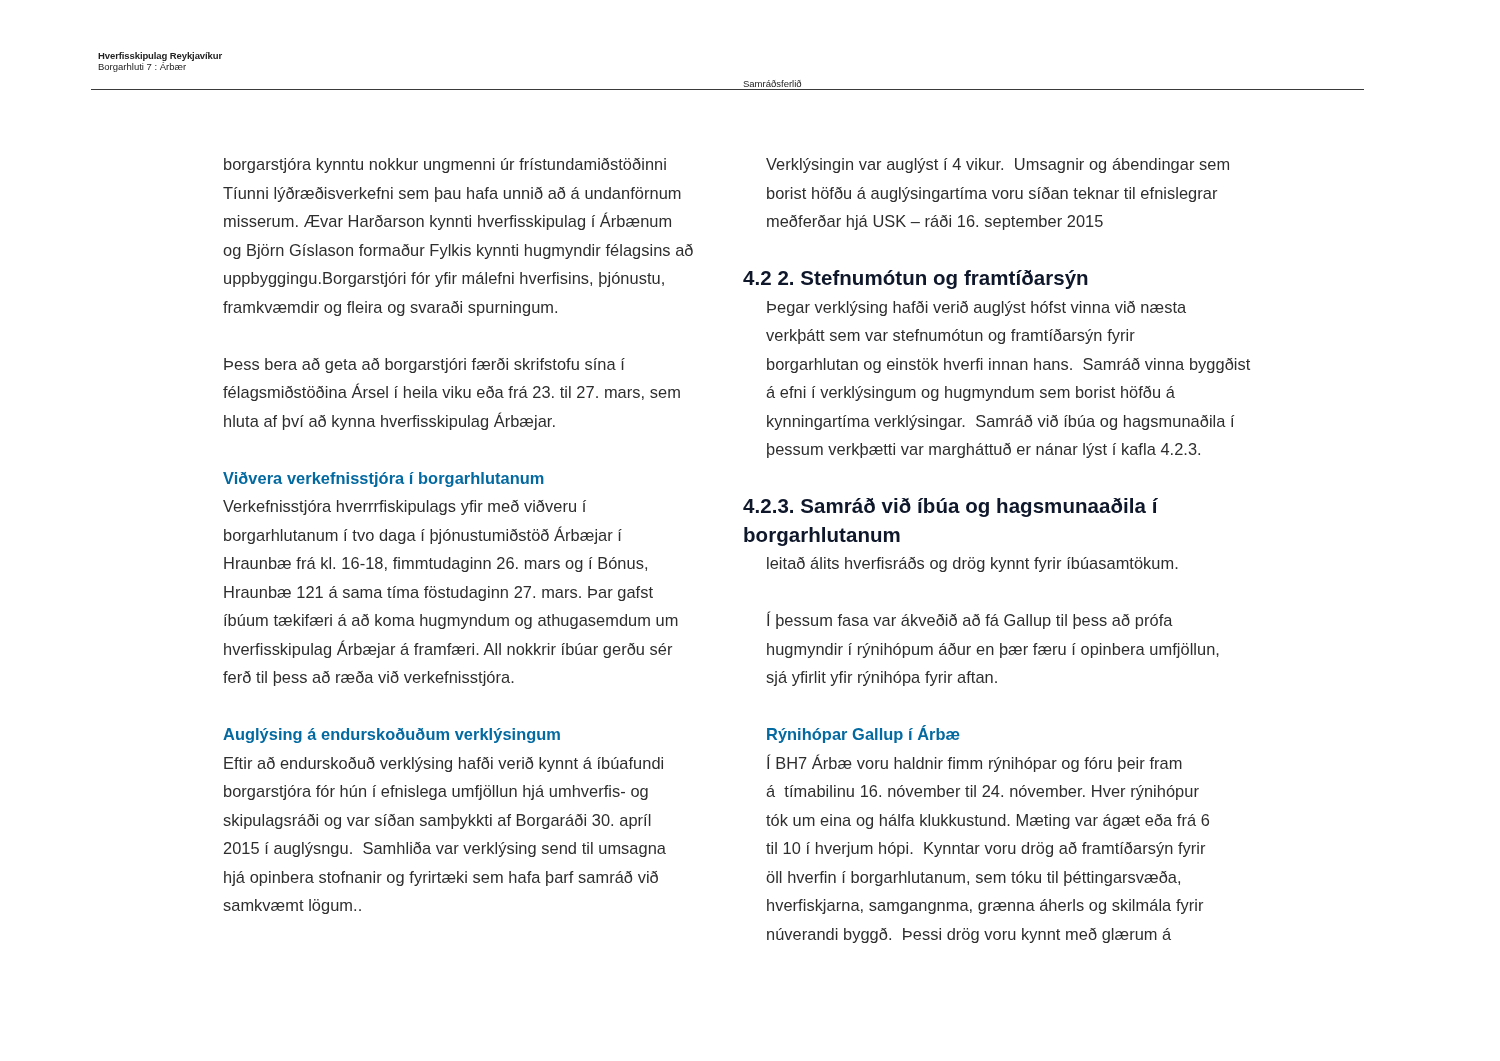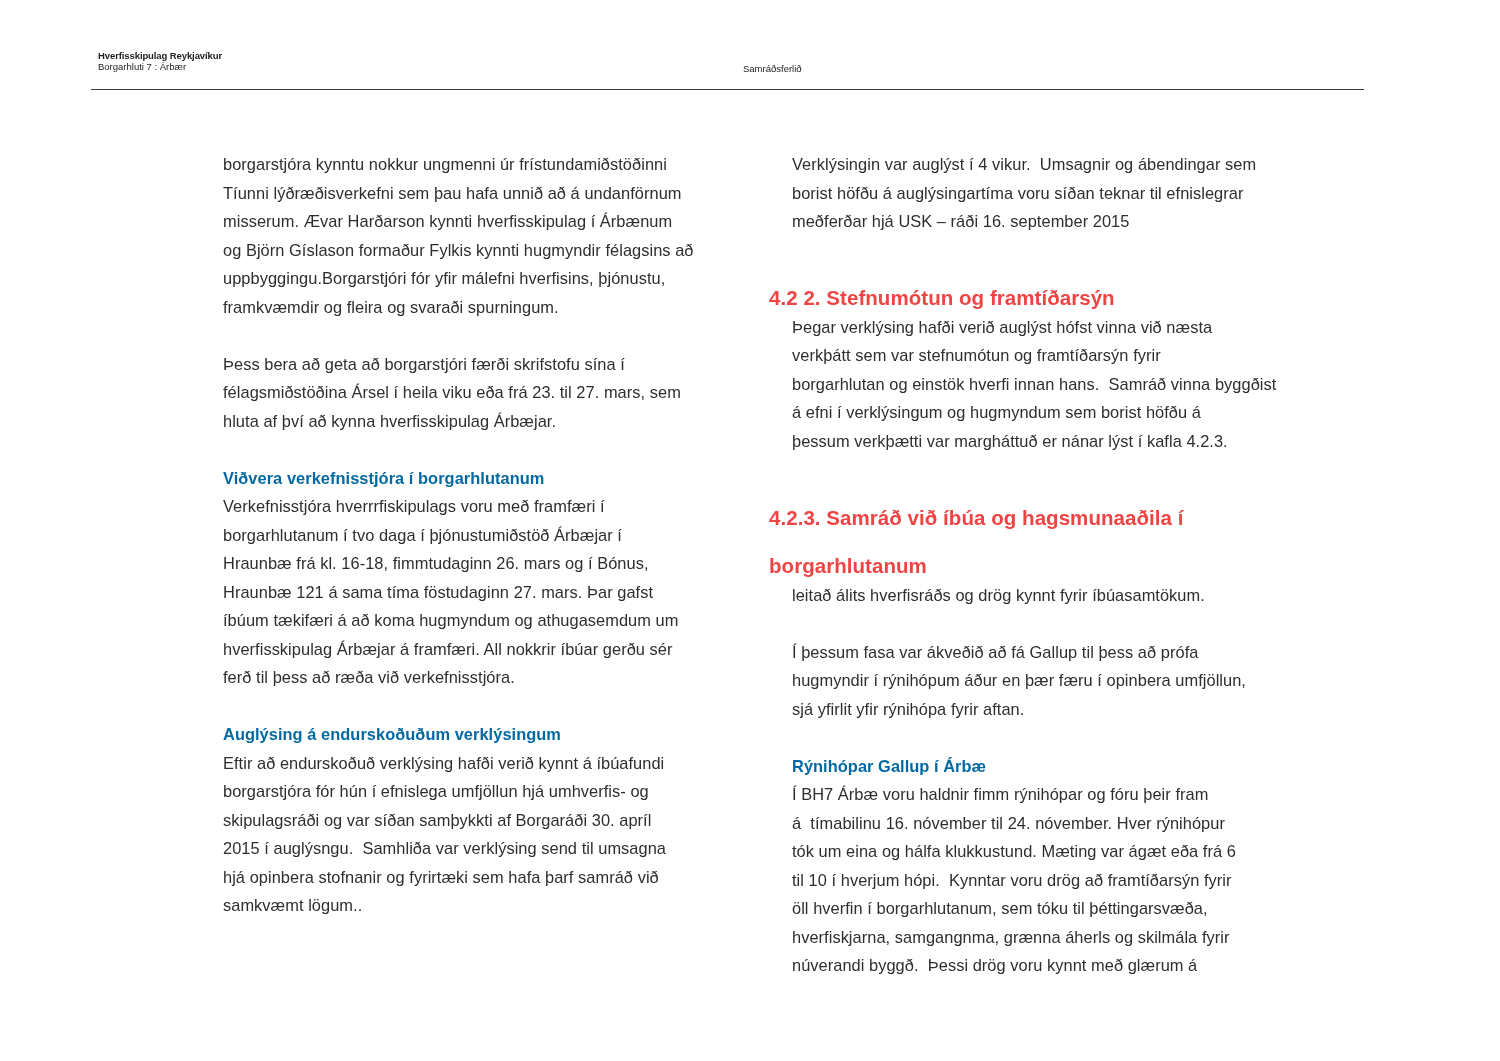--- a/index.html
+++ b/index.html
@@ -23,21 +23,21 @@
       line-height: 11px;
       color: #222;
     }
     .header-left .title {
       font-weight: bold;
       letter-spacing: -0.1px;
     }
     .header-center {
       position: absolute;
       left: 743px;
-      top: 63px;
+      top: 78px;
       font-size: 9.5px;
       line-height: 11px;
       color: #222;
     }
     .header-rule {
       position: absolute;
       left: 91px;
       top: 89px;
       width: 1273px;
       height: 1px;
@@ -45,44 +45,43 @@
     }
     .column {
       position: absolute;
       top: 150px;
       font-size: 16.4px;
       line-height: 28.5px;
       color: #2e2e2e;
       letter-spacing: 0.05px;
     }
     .col-left { left: 200px; width: 540px; }
-    .col-right { left: 769px; width: 540px; }
+    .col-right { left: 743px; width: 540px; }
     .line {
       display: block;
       white-space: pre;
       height: 28.5px;
       margin-left: 23px;
     }
     .gap {
       display: block;
       height: 28.5px;
     }
     .subhead {
       font-weight: bold;
       color: #0369a1;
     }
     .h2 {
       display: block;
       font-weight: bold;
       font-size: 20.5px;
       line-height: 28.5px;
-      color: #ef4444;
+      color: #0f172a;
       white-space: pre;
       height: 28.5px;
-      margin-top: 20px;
     }
     .page-number {
       position: absolute;
       left: 91px;
       top: 1060px;
       font-size: 11px;
       color: #222;
     }
   </style>
 </head>
@@ -106,21 +105,21 @@
   </div>
   <span class="gap"></span>
   <div>
     <span class="line">Þess bera að geta að borgarstjóri færði skrifstofu sína í</span>
     <span class="line">félagsmiðstöðina Ársel í heila viku eða frá 23. til 27. mars, sem</span>
     <span class="line">hluta af því að kynna hverfisskipulag Árbæjar.</span>
   </div>
   <span class="gap"></span>
   <div>
     <span class="line subhead">Viðvera verkefnisstjóra í borgarhlutanum</span>
-    <span class="line">Verkefnisstjóra hverrrfiskipulags voru með framfæri í</span>
+    <span class="line">Verkefnisstjóra hverrrfiskipulags yfir með viðveru í</span>
     <span class="line">borgarhlutanum í tvo daga í þjónustumiðstöð Árbæjar í</span>
     <span class="line">Hraunbæ frá kl. 16-18, fimmtudaginn 26. mars og í Bónus,</span>
     <span class="line">Hraunbæ 121 á sama tíma föstudaginn 27. mars. Þar gafst</span>
     <span class="line">íbúum tækifæri á að koma hugmyndum og athugasemdum um</span>
     <span class="line">hverfisskipulag Árbæjar á framfæri. All nokkrir íbúar gerðu sér</span>
     <span class="line">ferð til þess að ræða við verkefnisstjóra.</span>
   </div>
   <span class="gap"></span>
   <div>
     <span class="line subhead">Auglýsing á endurskoðuðum verklýsingum</span>
@@ -139,20 +138,21 @@
     <span class="line">borist höfðu á auglýsingartíma voru síðan teknar til efnislegrar</span>
     <span class="line">meðferðar hjá USK – ráði 16. september 2015</span>
   </div>
   <span class="gap"></span>
   <div>
     <span class="h2">4.2 2. Stefnumótun og framtíðarsýn</span>
     <span class="line">Þegar verklýsing hafði verið auglýst hófst vinna við næsta</span>
     <span class="line">verkþátt sem var stefnumótun og framtíðarsýn fyrir</span>
     <span class="line">borgarhlutan og einstök hverfi innan hans.  Samráð vinna byggðist</span>
     <span class="line">á efni í verklýsingum og hugmyndum sem borist höfðu á</span>
+    <span class="line">kynningartíma verklýsingar.  Samráð við íbúa og hagsmunaðila í</span>
     <span class="line">þessum verkþætti var margháttuð er nánar lýst í kafla 4.2.3.</span>
   </div>
   <span class="gap"></span>
   <div>
     <span class="h2">4.2.3. Samráð við íbúa og hagsmunaaðila í</span>
     <span class="h2">borgarhlutanum</span>
     <span class="line">leitað álits hverfisráðs og drög kynnt fyrir íbúasamtökum.</span>
   </div>
   <span class="gap"></span>
   <div>

